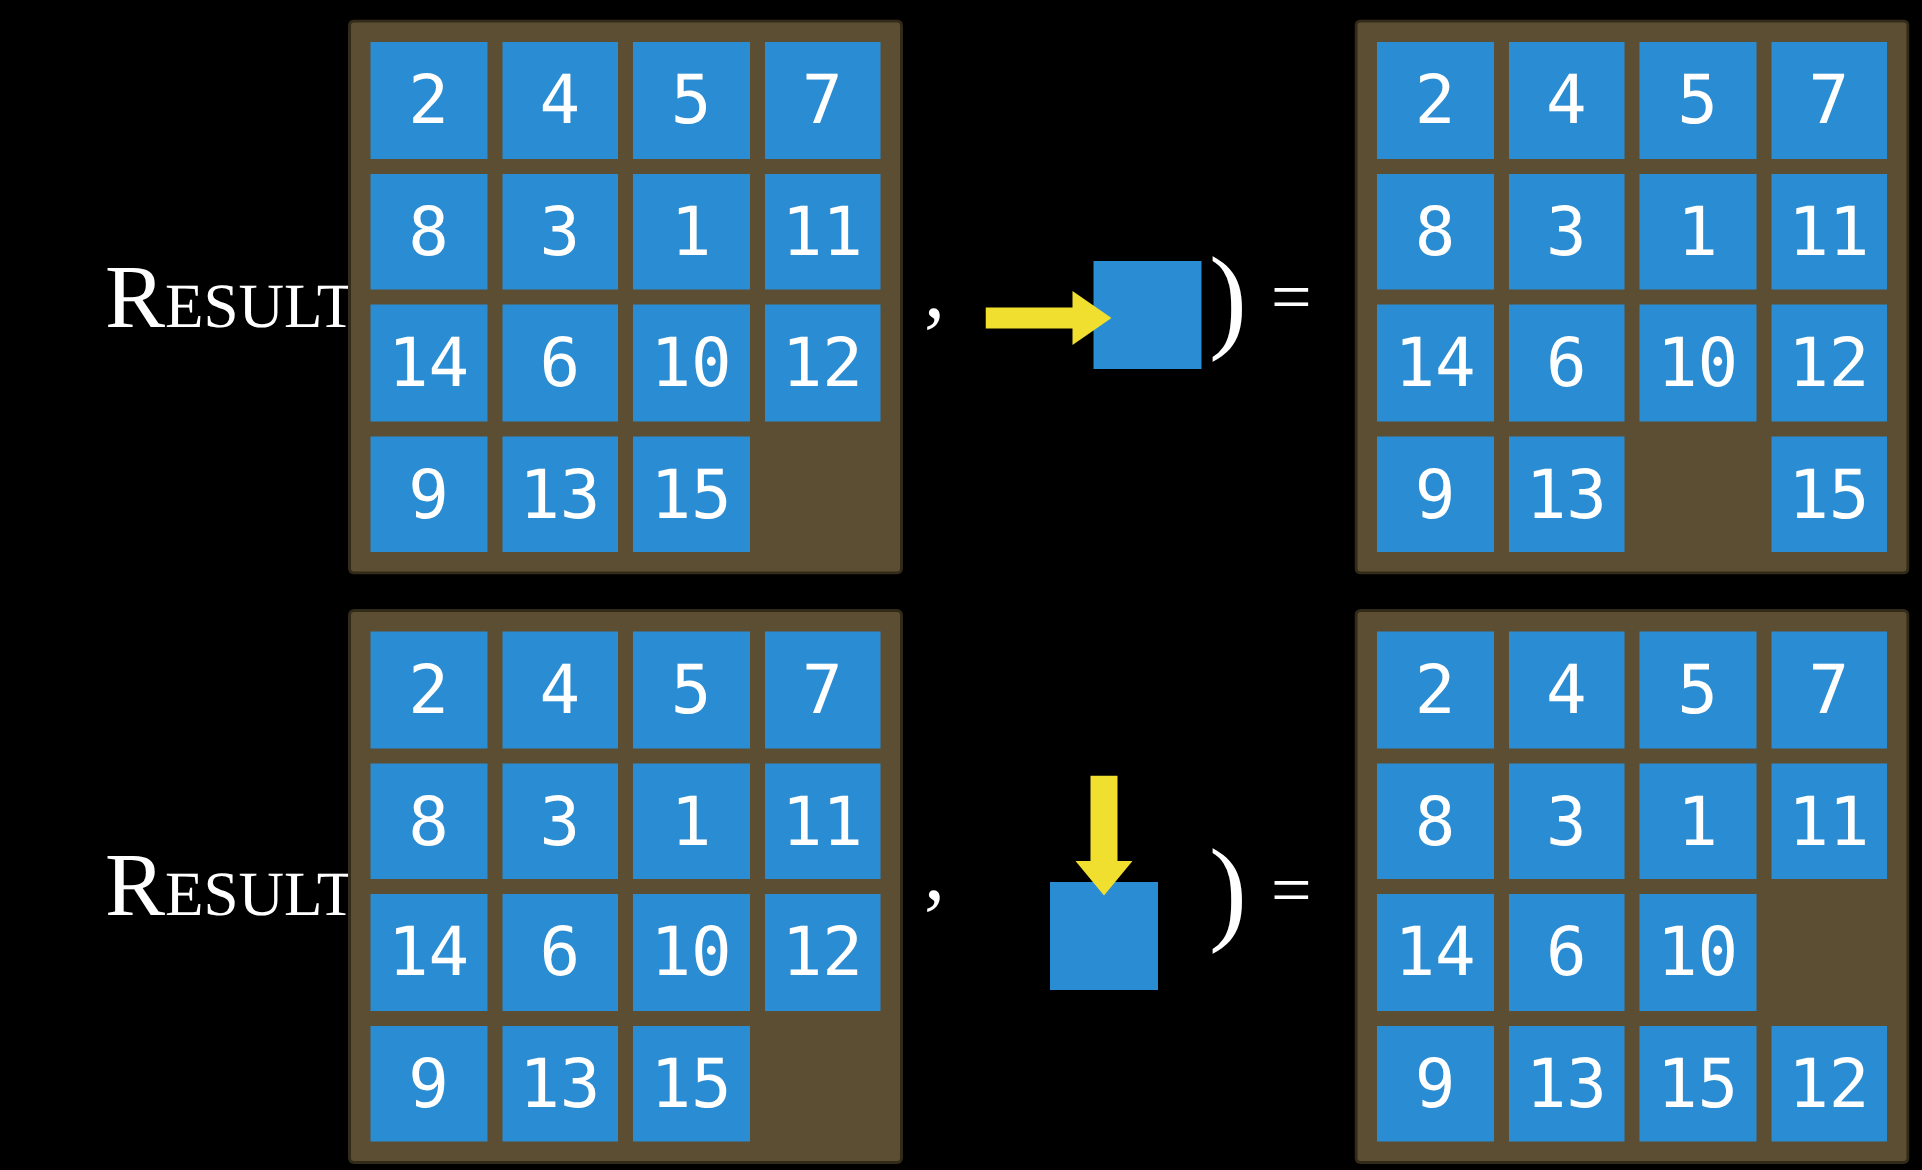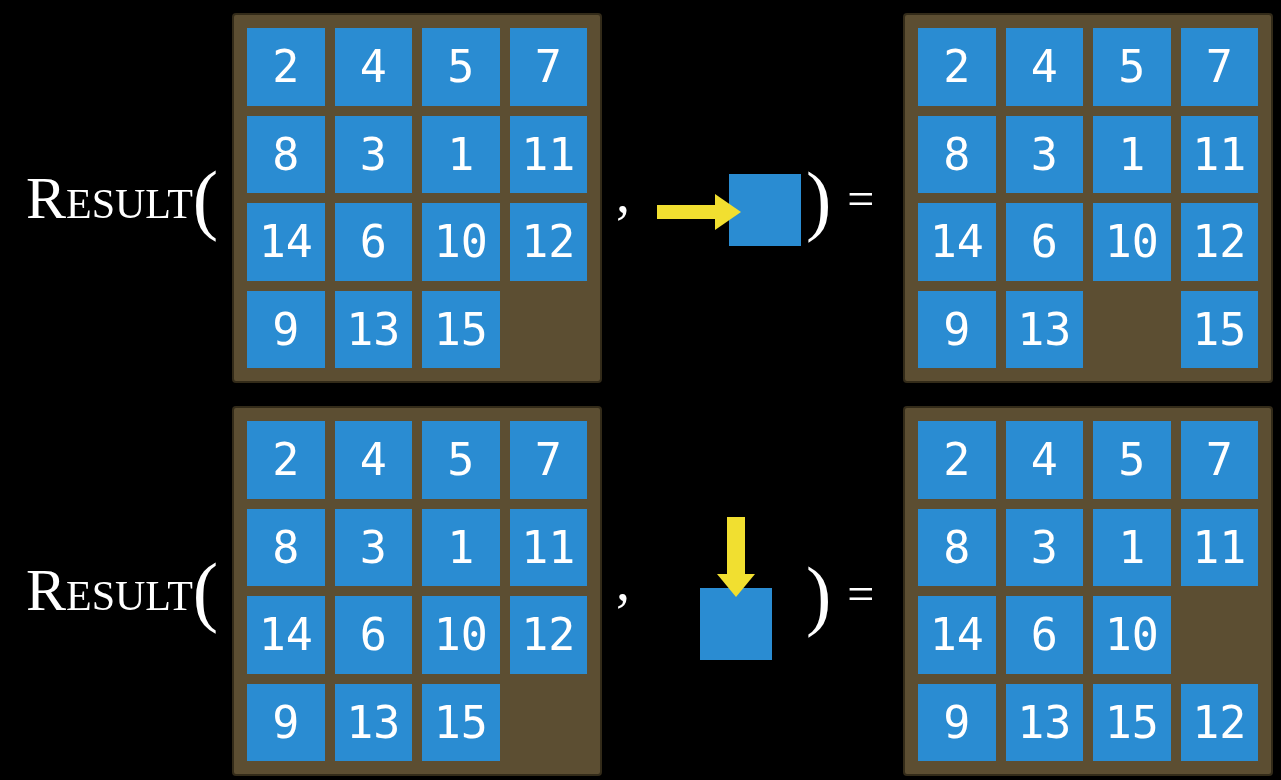--- a/index.html
+++ b/index.html
@@ -3,21 +3,21 @@
 <meta charset="utf-8">
 <style>
   html,body { margin:0; padding:0; background:#000; }
   .canvas {
     position:relative; width:1281px; height:780px; background:var(--background,#000);
     overflow:hidden; font-family:"Liberation Serif", serif;
   }
   .abs { position:absolute; }
 
   
-  .func-label { display:flex; align-items:center; color:var(--label-text,#fff); height:74px; }
+  .func-label { display:flex; align-items:center; color:var(--label-text,#fff); height:74px;margin-left:44px; }
   .func-name { font-family:"Liberation Serif",serif; font-variant:small-caps; font-size:60px; line-height:1; letter-spacing:0px; }
   .paren { font-family:"Liberation Serif",serif; font-size:76px; line-height:1; font-weight:400; transform:scaleY(1.02); }
 
   .comma { color:var(--label-text,#fff); font-size:56px; line-height:1; font-family:"Liberation Serif",serif; }
   .close-group { display:flex; align-items:center; gap:16px; color:var(--label-text,#fff); height:74px; }
   .equals { font-size:48px; line-height:1; font-family:"Liberation Serif",serif; }
 
   
   .board {
     position:absolute; width:370px; height:370px; box-sizing:border-box;

